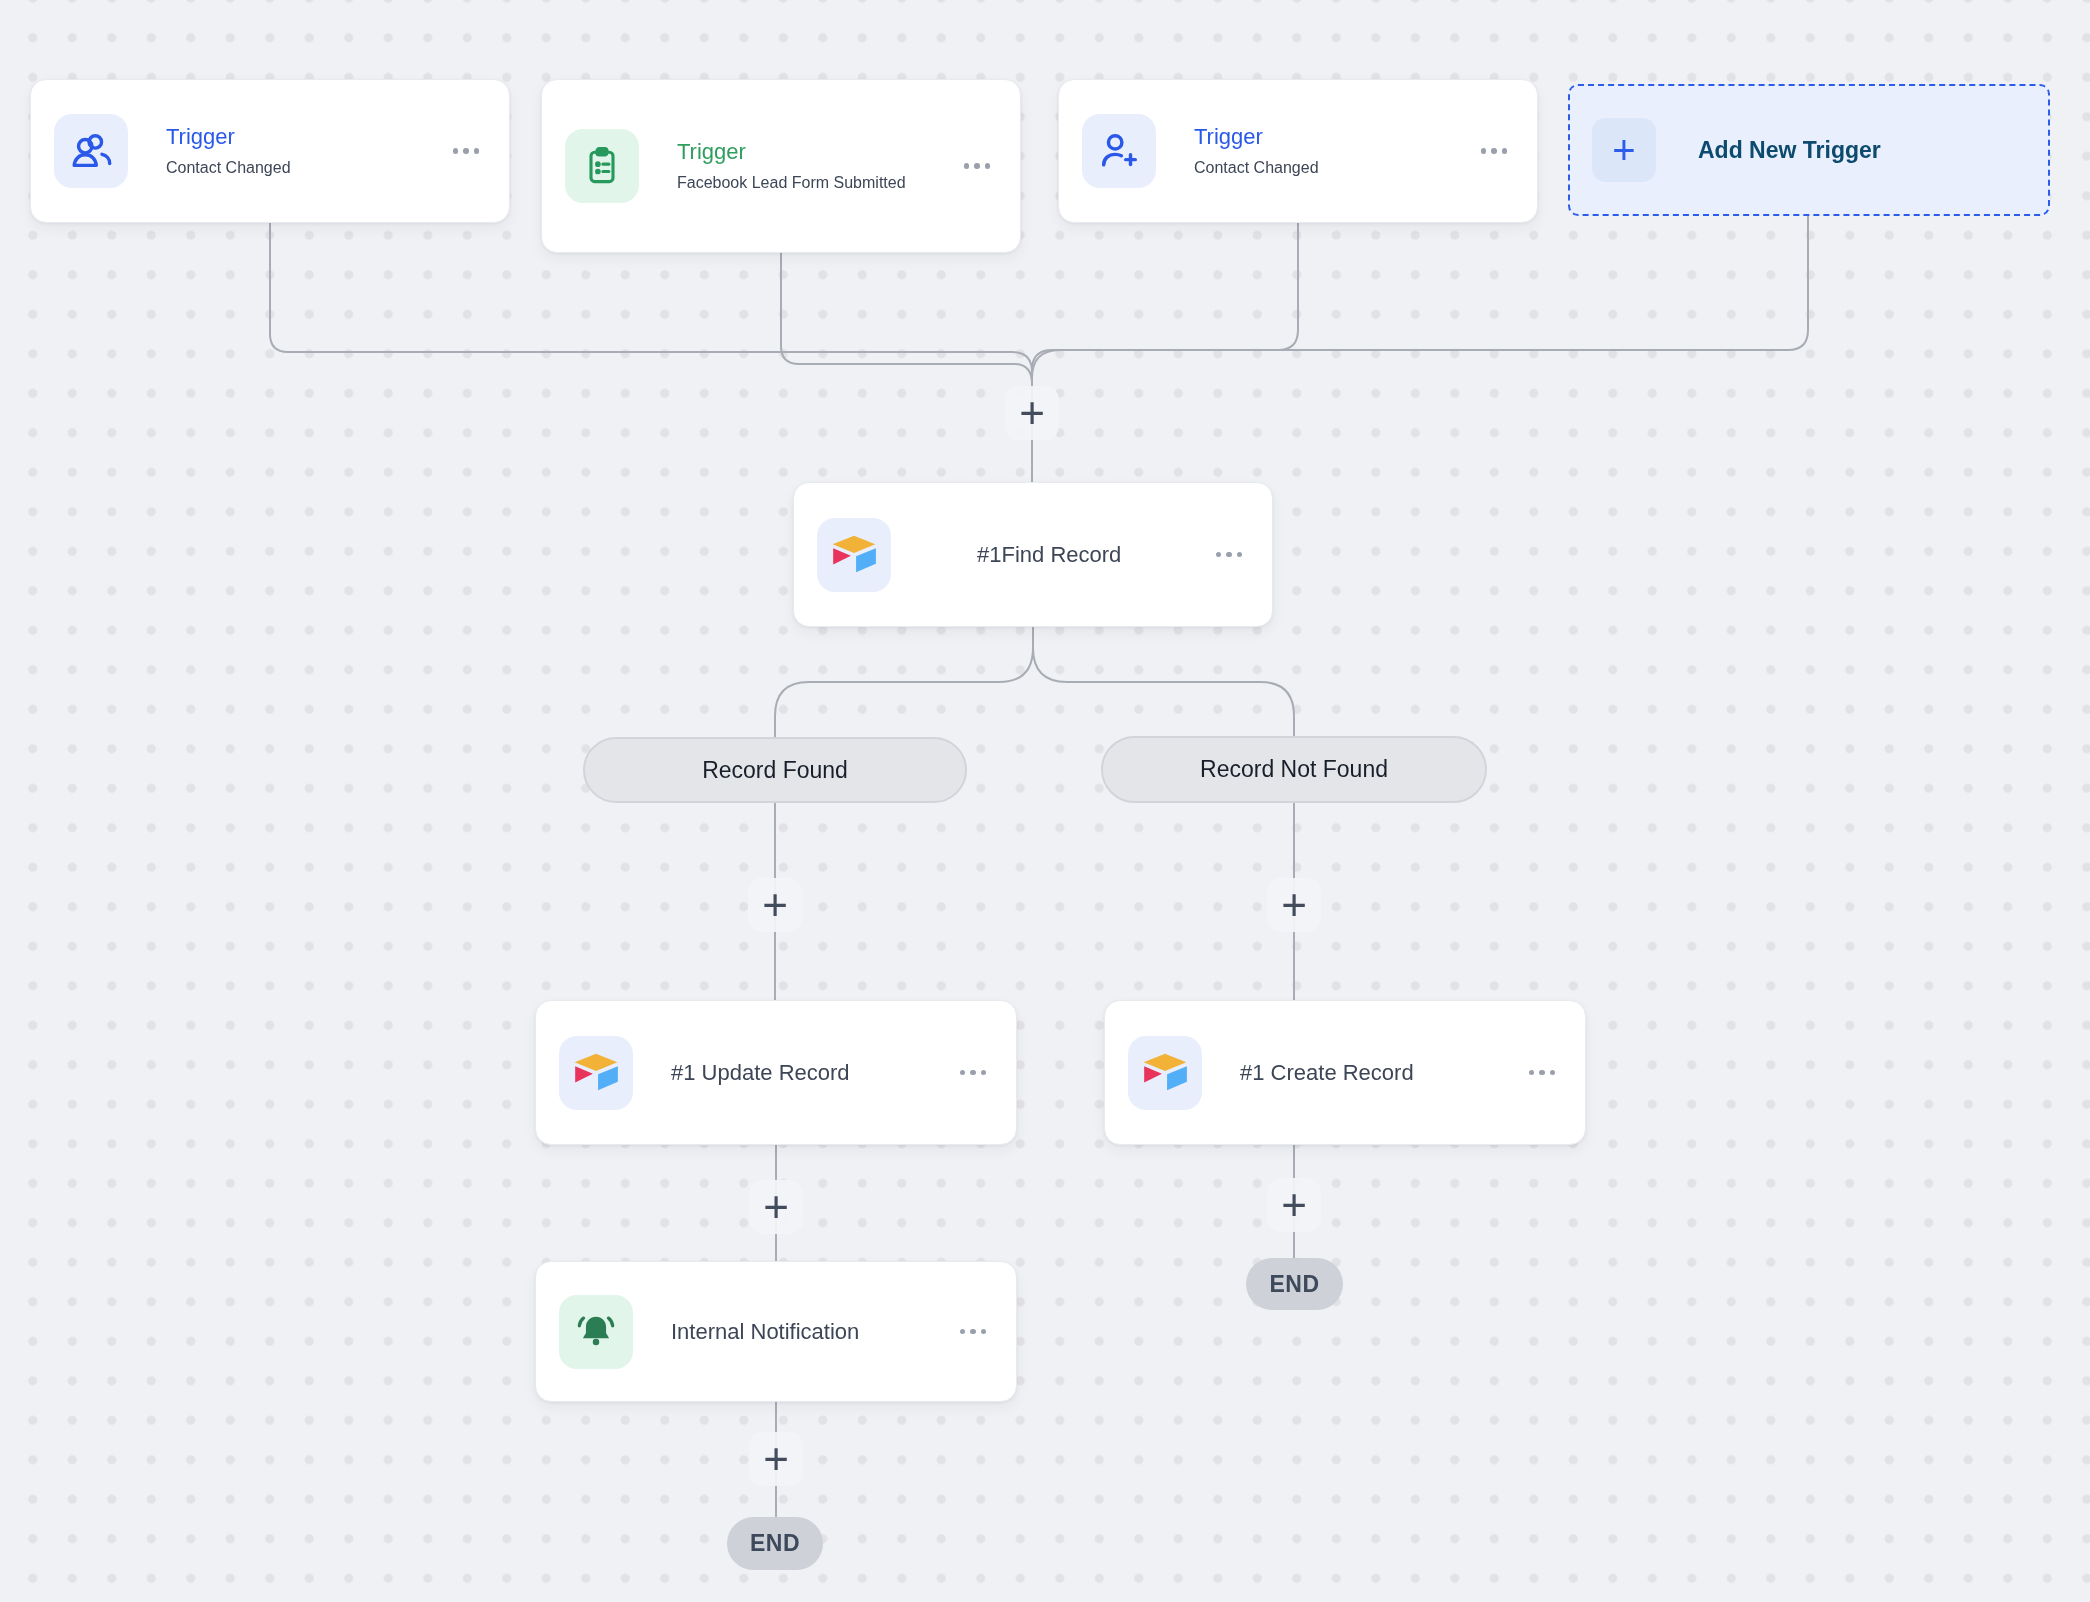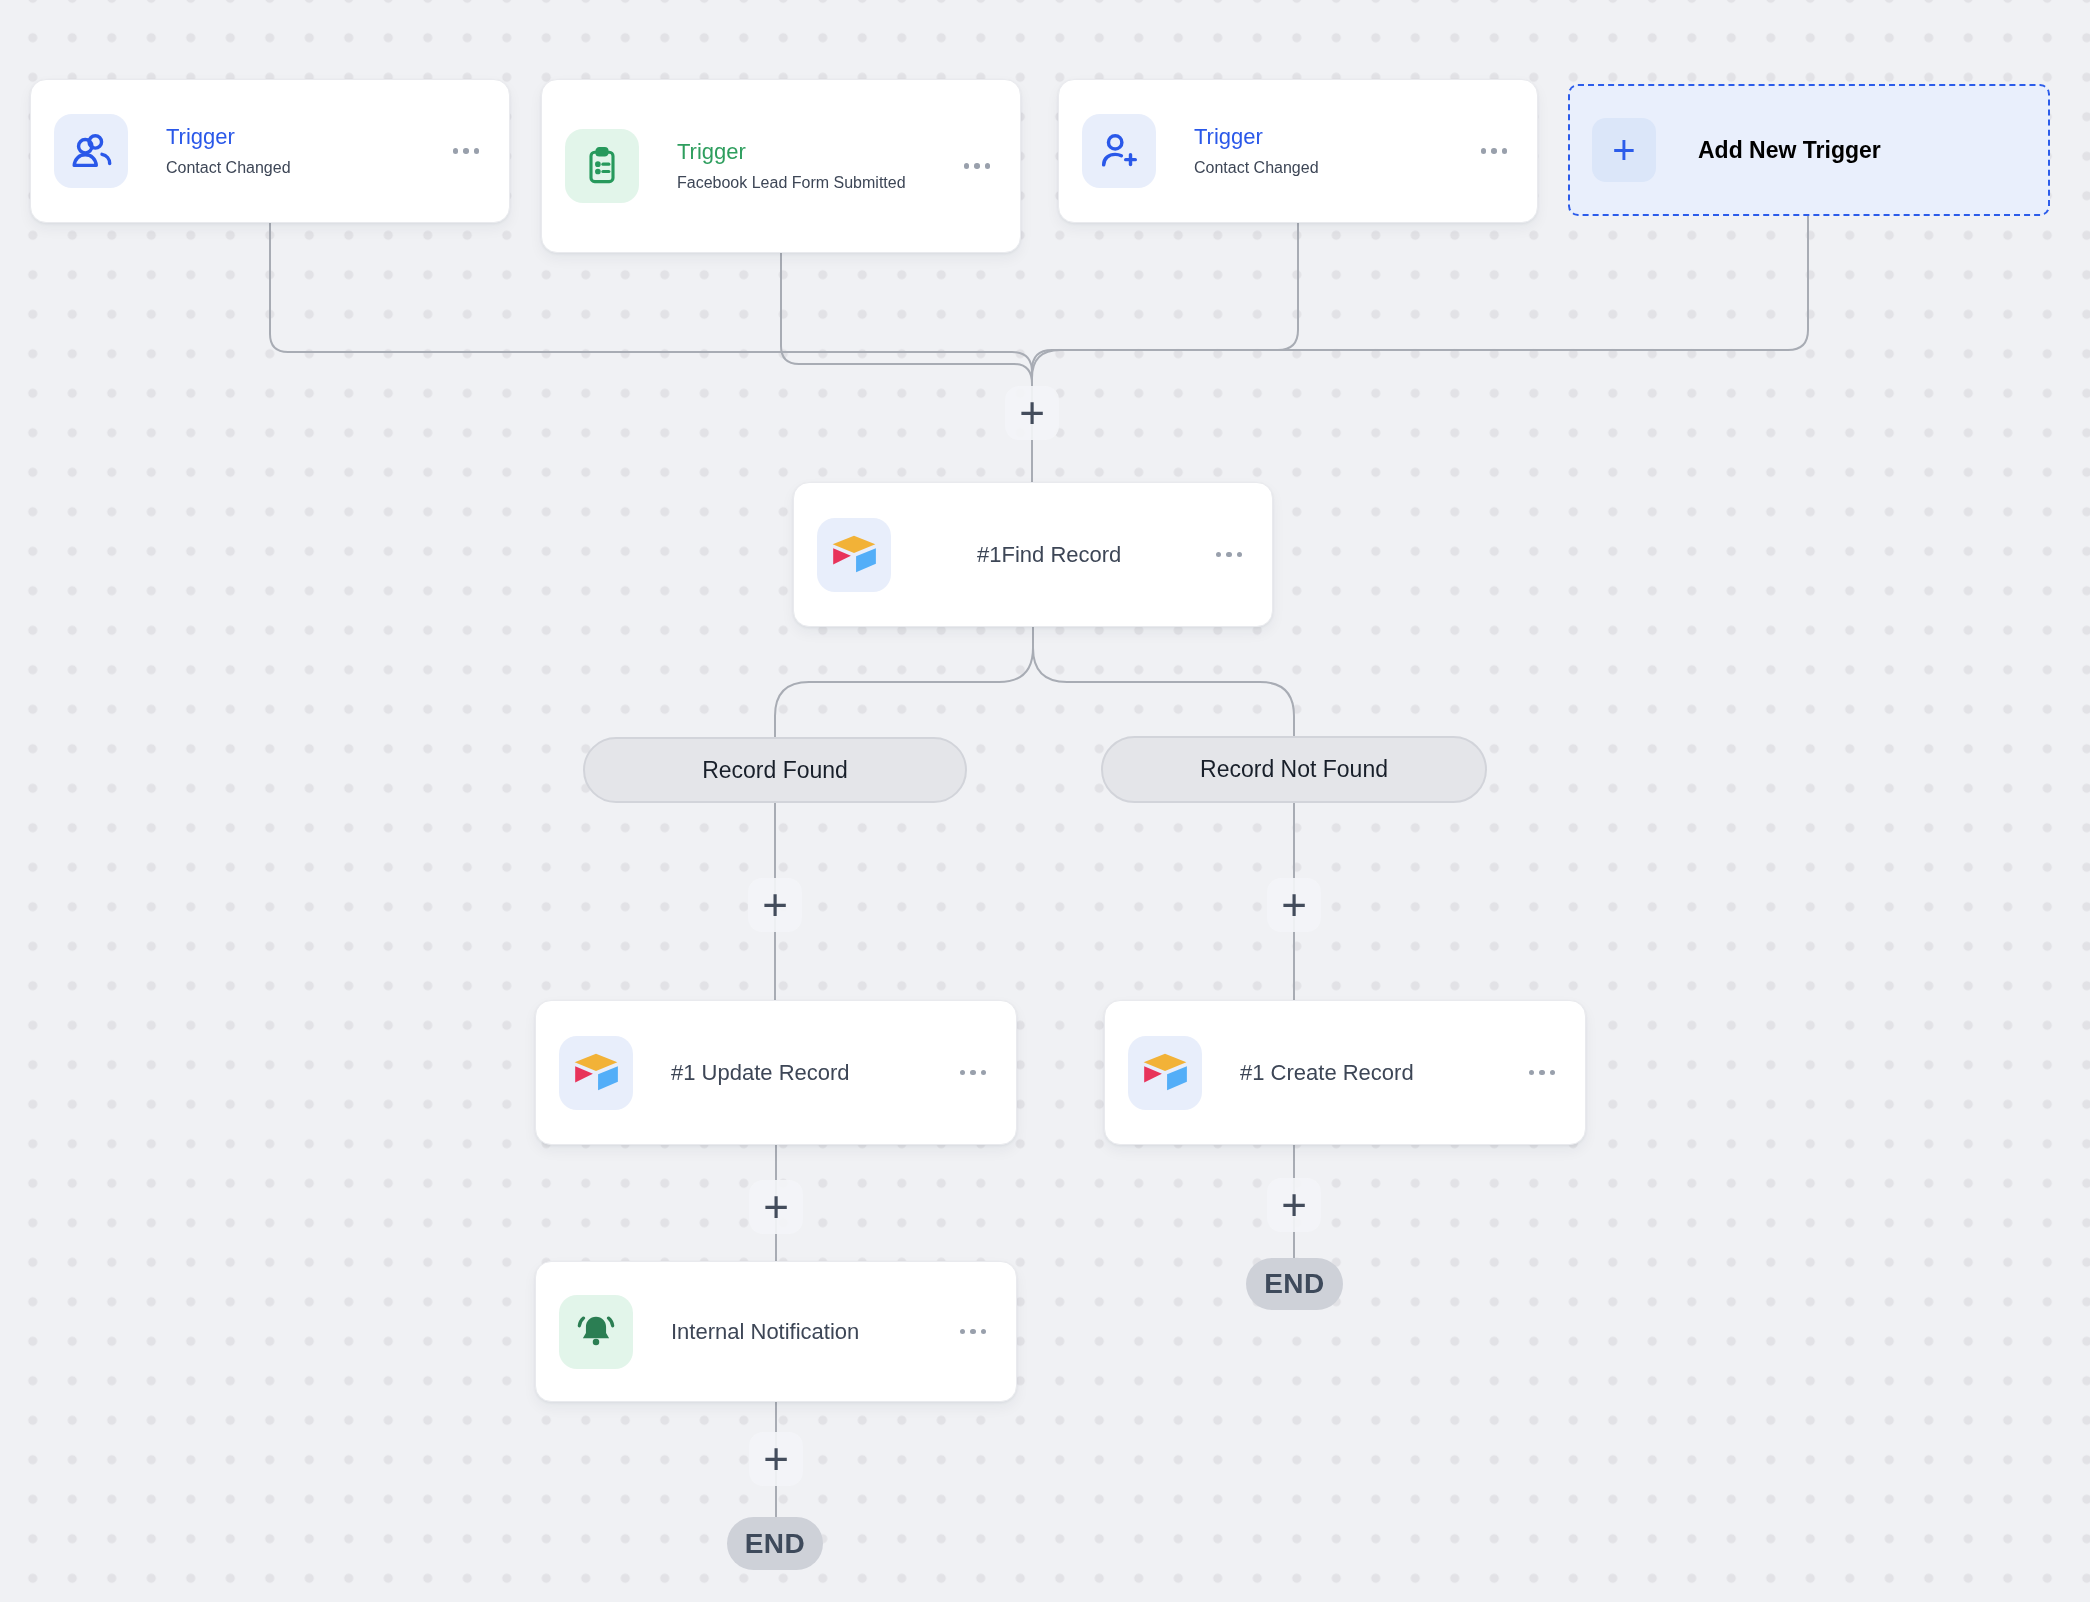--- a/index.html
+++ b/index.html
@@ -39,33 +39,33 @@
   .add-card{
     position:absolute;z-index:2;box-sizing:border-box;
     background:#e9effc;border:2px dashed #2c5cea;border-radius:10px;
     display:flex;align-items:center;padding:0 24px 0 22px;cursor:pointer;
   }
   .add-iconbox{
     width:64px;height:64px;border-radius:14px;background:#dbe6f9;flex:none;
     display:flex;align-items:center;justify-content:center;
     font-size:40px;font-weight:400;color:#2c5cea;line-height:1;
   }
-  .add-label{margin-left:42px;font-size:23px;font-weight:700;color:#000000;}
+  .add-label{margin-left:42px;font-size:23px;font-weight:700;color:#0c4a6e;}
 
   .branch-pill{
     position:absolute;z-index:2;box-sizing:border-box;
     background:#e4e5e9;border:2px solid #d2d4da;border-radius:36px;
     display:flex;align-items:center;justify-content:center;
     font-size:23px;color:#181f2a;
   }
   .end-pill{
     position:absolute;z-index:2;box-sizing:border-box;
     background:#ced1d8;border-radius:28px;
     display:flex;align-items:center;justify-content:center;
-    font-size:28px;font-weight:600;color:#3e4a5b;letter-spacing:.5px;
+    font-size:23px;font-weight:600;color:#3e4a5b;letter-spacing:.5px;
   }
   .plus{
     position:absolute;z-index:1;width:54px;height:54px;
     transform:translate(-50%,-50%);
     background:rgba(243,244,247,.92);border-radius:14px;
     display:flex;align-items:center;justify-content:center;
     font-size:44px;font-weight:300;color:#434c5c;line-height:0;cursor:pointer;
   }
 </style>
 </head>

